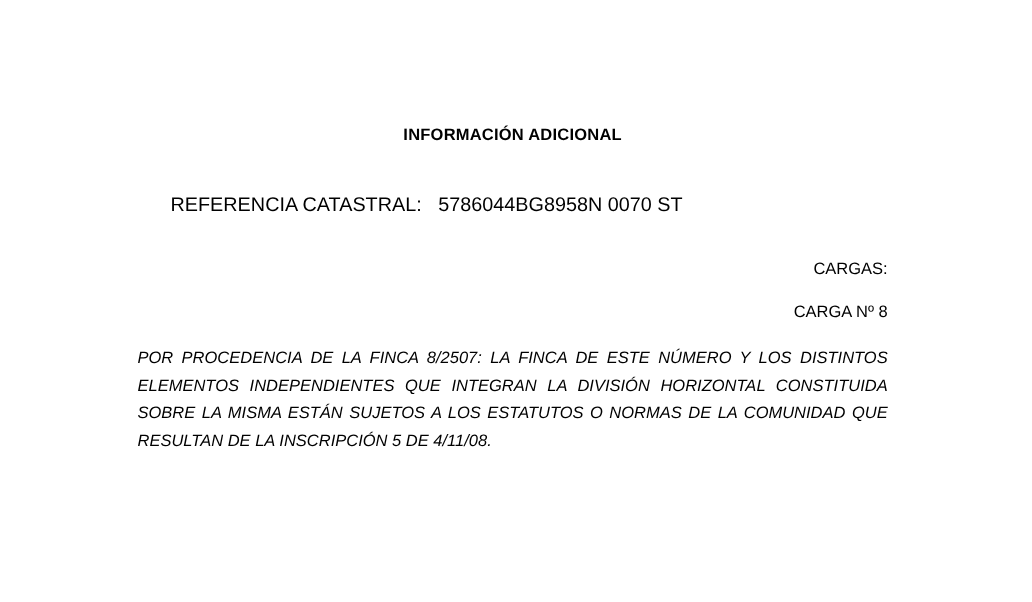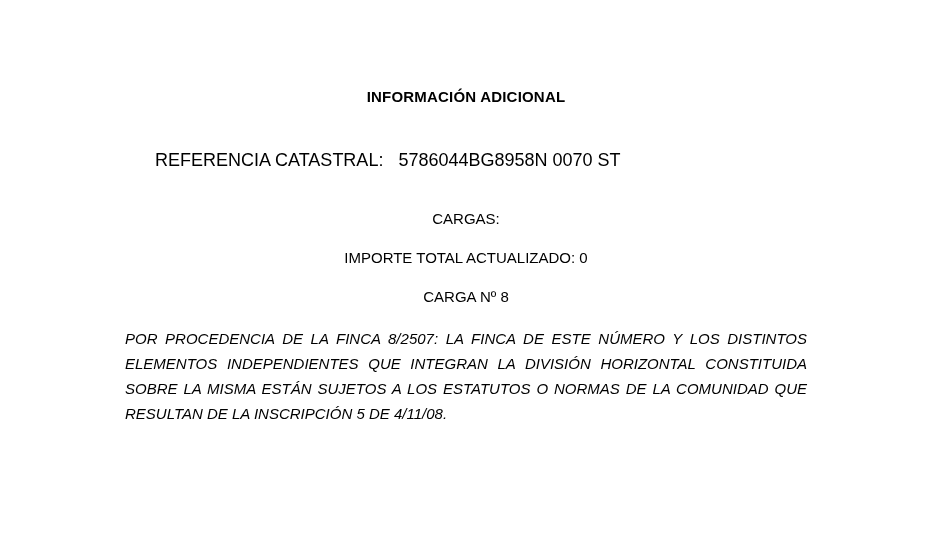--- a/index.html
+++ b/index.html
@@ -16,36 +16,36 @@
   }
   .page {
     position: relative;
     width: 938px;
     height: 547px;
     background: #ffffff;
   }
   .content {
     position: absolute;
     left: 125px;
-    top: 88px;
+    top: 114px;
     width: 682px;
   }
   .doc-title {
     font-size: 15px;
     font-weight: bold;
     text-align: center;
     letter-spacing: 0.2px;
     margin: 0 0 26px 0;
     line-height: 18px;
   }
   .para {
     font-size: 15px;
     line-height: 19px;
     margin: 0 0 20px 0;
-    text-align: center;
+    text-align: right;
     white-space: pre-wrap;
   }
   .para.justified {
     text-align: justify;
     text-justify: inter-word;
     margin-bottom: 0;
     line-height: 25px;
     font-style: italic;
   }
   .ref-line {
@@ -62,20 +62,19 @@
   <div class="content">
 
     <div class="doc-title">INFORMACIÓN ADICIONAL</div>
 
     <div class="ref-line">
       <span>REFERENCIA CATASTRAL:</span><span>   </span><span>5786044BG8958N 0070 ST</span>
     </div>
 
     <div class="para">CARGAS:</div>
 
-    <div class="para">IMPORTE TOTAL ACTUALIZADO: 0</div>
 
     <div class="para">CARGA Nº 8</div>
 
     <div class="para justified">POR PROCEDENCIA DE LA FINCA 8/2507: LA FINCA DE ESTE NÚMERO Y LOS DISTINTOS ELEMENTOS INDEPENDIENTES QUE INTEGRAN LA DIVISIÓN HORIZONTAL CONSTITUIDA SOBRE LA MISMA ESTÁN SUJETOS A LOS ESTATUTOS O NORMAS DE LA COMUNIDAD QUE RESULTAN DE LA INSCRIPCIÓN 5 DE 4/11/08.</div>
 
   </div>
 </div>
 
 </body></html>

